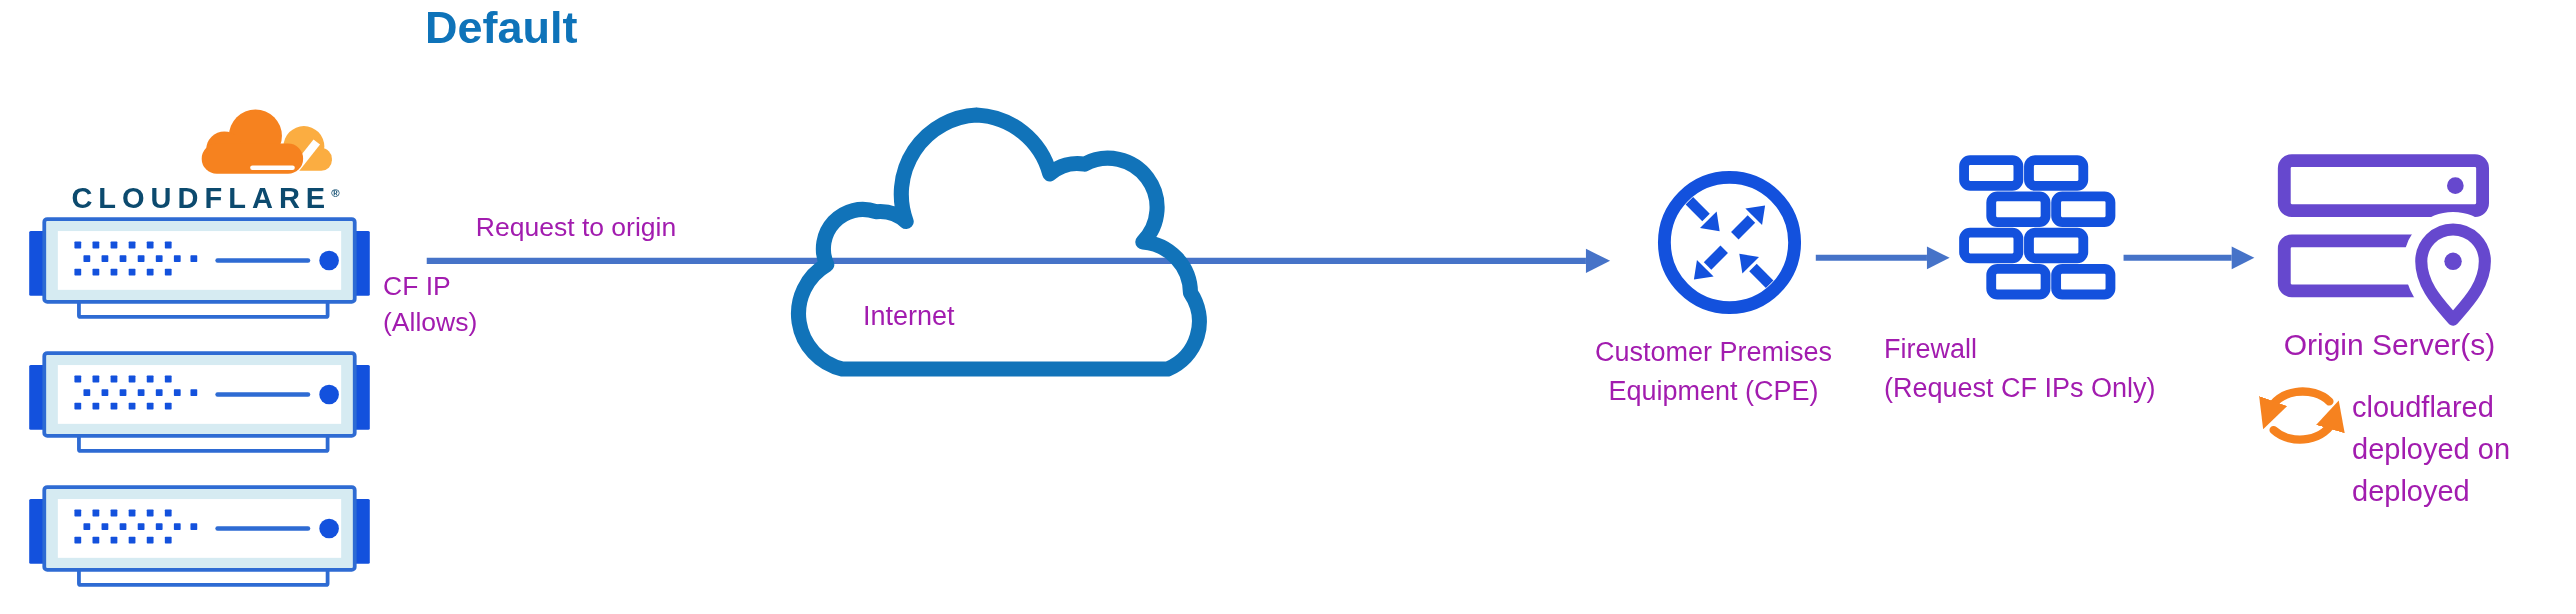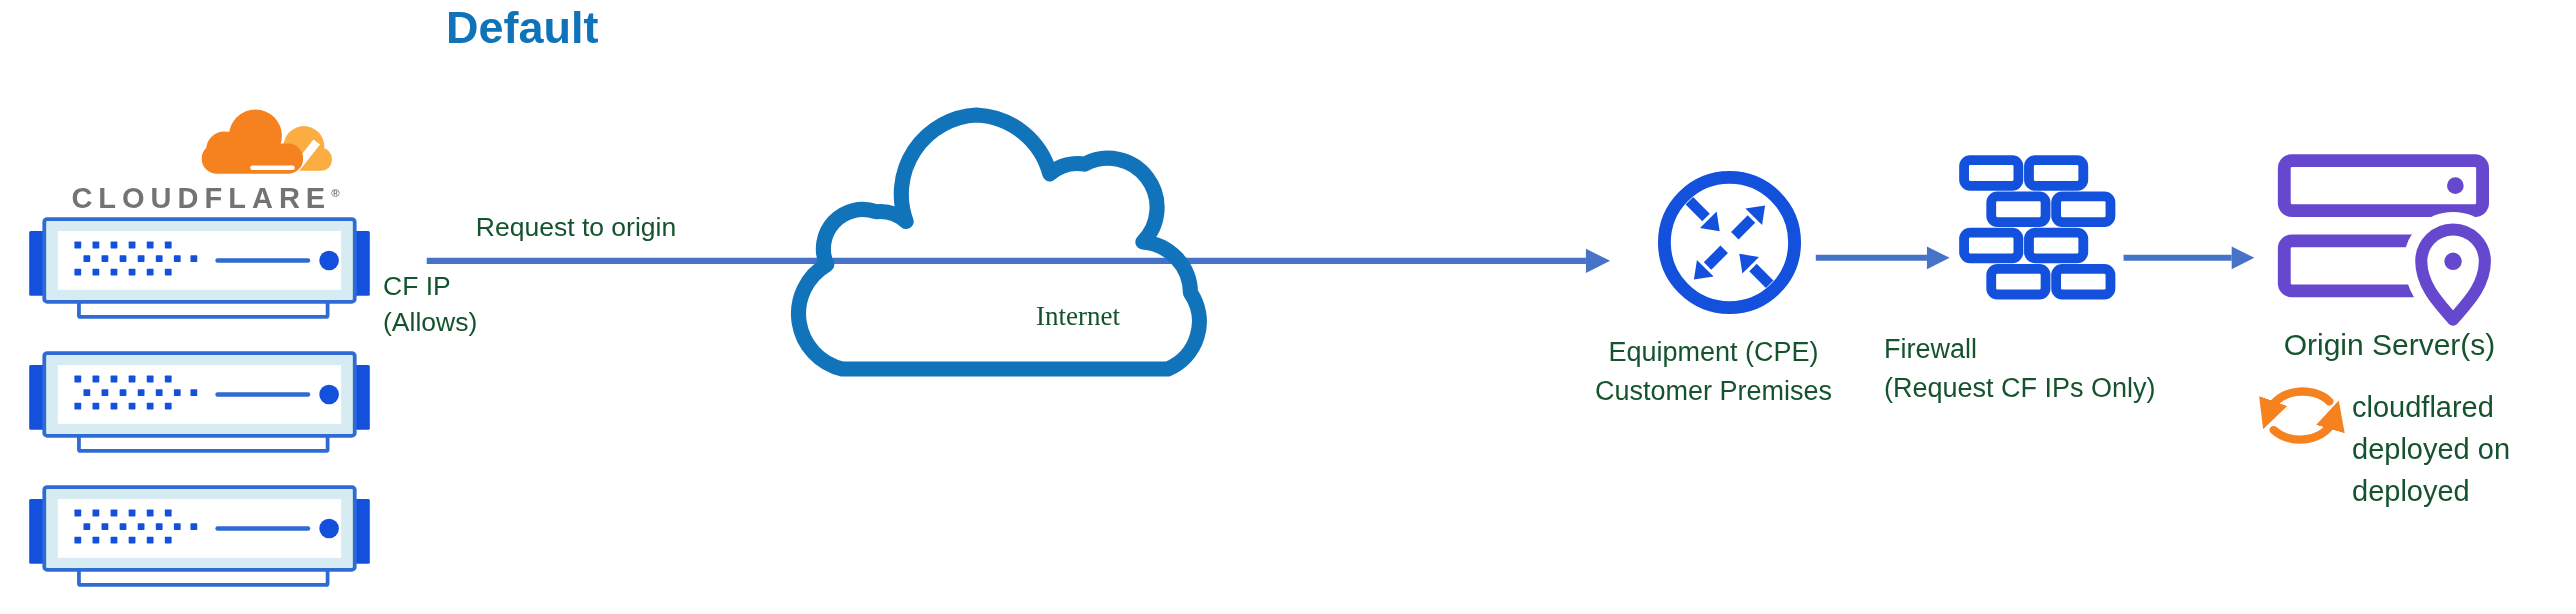--- a/index.html
+++ b/index.html
@@ -1,28 +1,28 @@
 <!DOCTYPE html>
 <html style="font-size:12px"><head>
 <meta charset="utf-8">
 <style>
   html,body{margin:0;padding:0;}
   body{
     width:2576px;height:614px;position:relative;background:#ffffff;overflow:hidden;
     font-family:"Liberation Sans","DejaVu Sans",sans-serif;
   }
   .abs{position:absolute;}
-  .lbl{color:#14532d;font-weight:500;}
-  #title{left:446px;top:1.5px;font-size:45px;font-weight:600;color:#0E73B9;}
+  .lbl{color:#a21caf;font-weight:500;}
+  #title{left:425px;top:1.5px;font-size:45px;font-weight:600;color:#0E73B9;}
   #wordmark{left:39px;top:182px;width:333px;text-align:center;font-size:29px;font-weight:bold;
-            letter-spacing:6px;color:#737373;white-space:nowrap;}
+            letter-spacing:6px;color:#0c4a6e;white-space:nowrap;}
   #wordmark sup{font-size:11.4px;letter-spacing:0;}
   #request-label{left:421px;top:212px;width:310px;text-align:center;font-size:26.5px;}
   #cfip-label{left:383px;top:268px;font-size:26.5px;line-height:36px;}
-  #internet-label{left:885px;top:301px;width:235px;text-align:right;font-size:27px;font-family:Liberation Serif, serif;}
+  #internet-label{left:863px;top:301px;width:235px;text-align:left;font-size:27px;}
   #cpe-label{left:1551px;top:333px;width:325px;text-align:center;font-size:27px;line-height:39px;}
   #firewall-label{left:1884px;top:330px;width:337px;text-align:left;font-size:27px;line-height:39px;}
   #origin-label{left:2259px;top:328px;width:261px;text-align:center;font-size:30px;}
   #cloudflared-note{left:2352px;top:386px;font-size:29px;line-height:42px;}
   svg{position:absolute;overflow:visible;}
   #bg-svg{left:0;top:0;}
 </style>
 </head>
 <body>
 
@@ -217,22 +217,22 @@
 <div class="abs lbl" id="request-label">Request to origin</div>
 
 <div class="abs lbl" id="cfip-label">
   <div>CF IP</div>
   <div>(Allows)</div>
 </div>
 
 <div class="abs lbl" id="internet-label">Internet</div>
 
 <div class="abs lbl" id="cpe-label">
+  <div>Customer Premises</div>
   <div>Equipment (CPE)</div>
-  <div>Customer Premises</div>
 </div>
 
 <div class="abs lbl" id="firewall-label">
   <div>Firewall</div>
   <div>(Request CF IPs Only)</div>
 </div>
 
 <div class="abs lbl" id="origin-label">Origin Server(s)</div>
 
 <div class="abs lbl" id="cloudflared-note">

